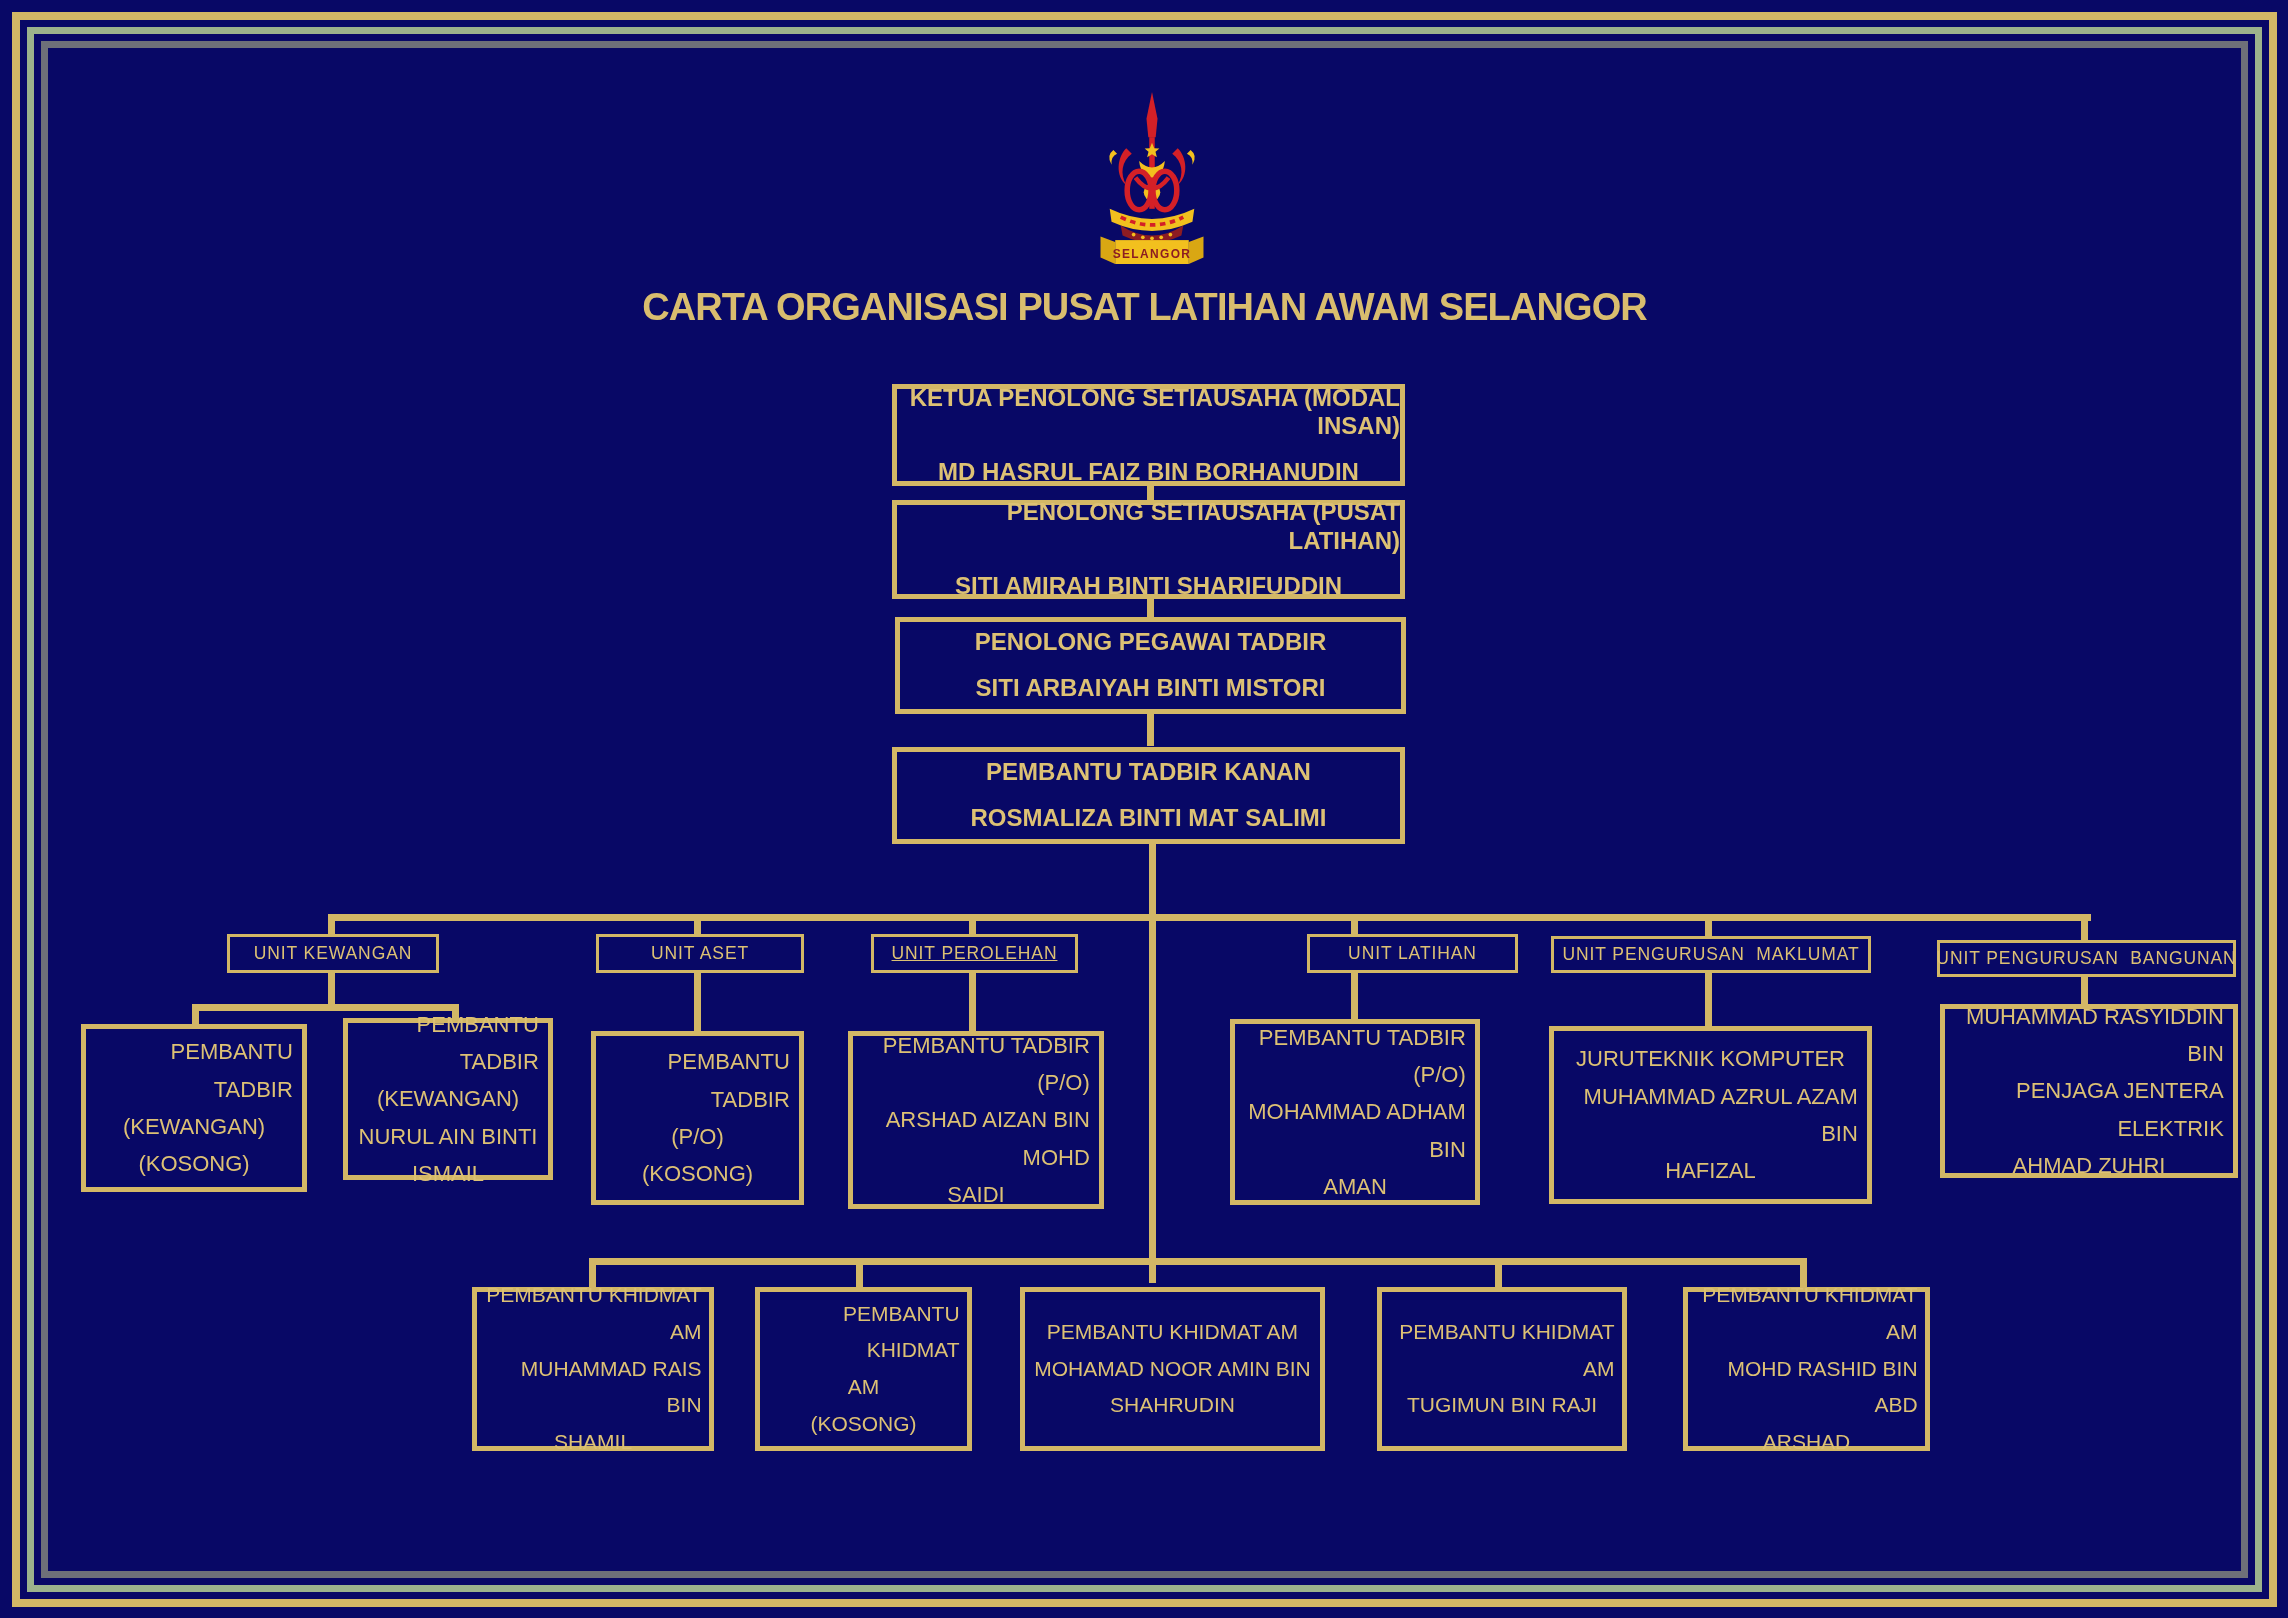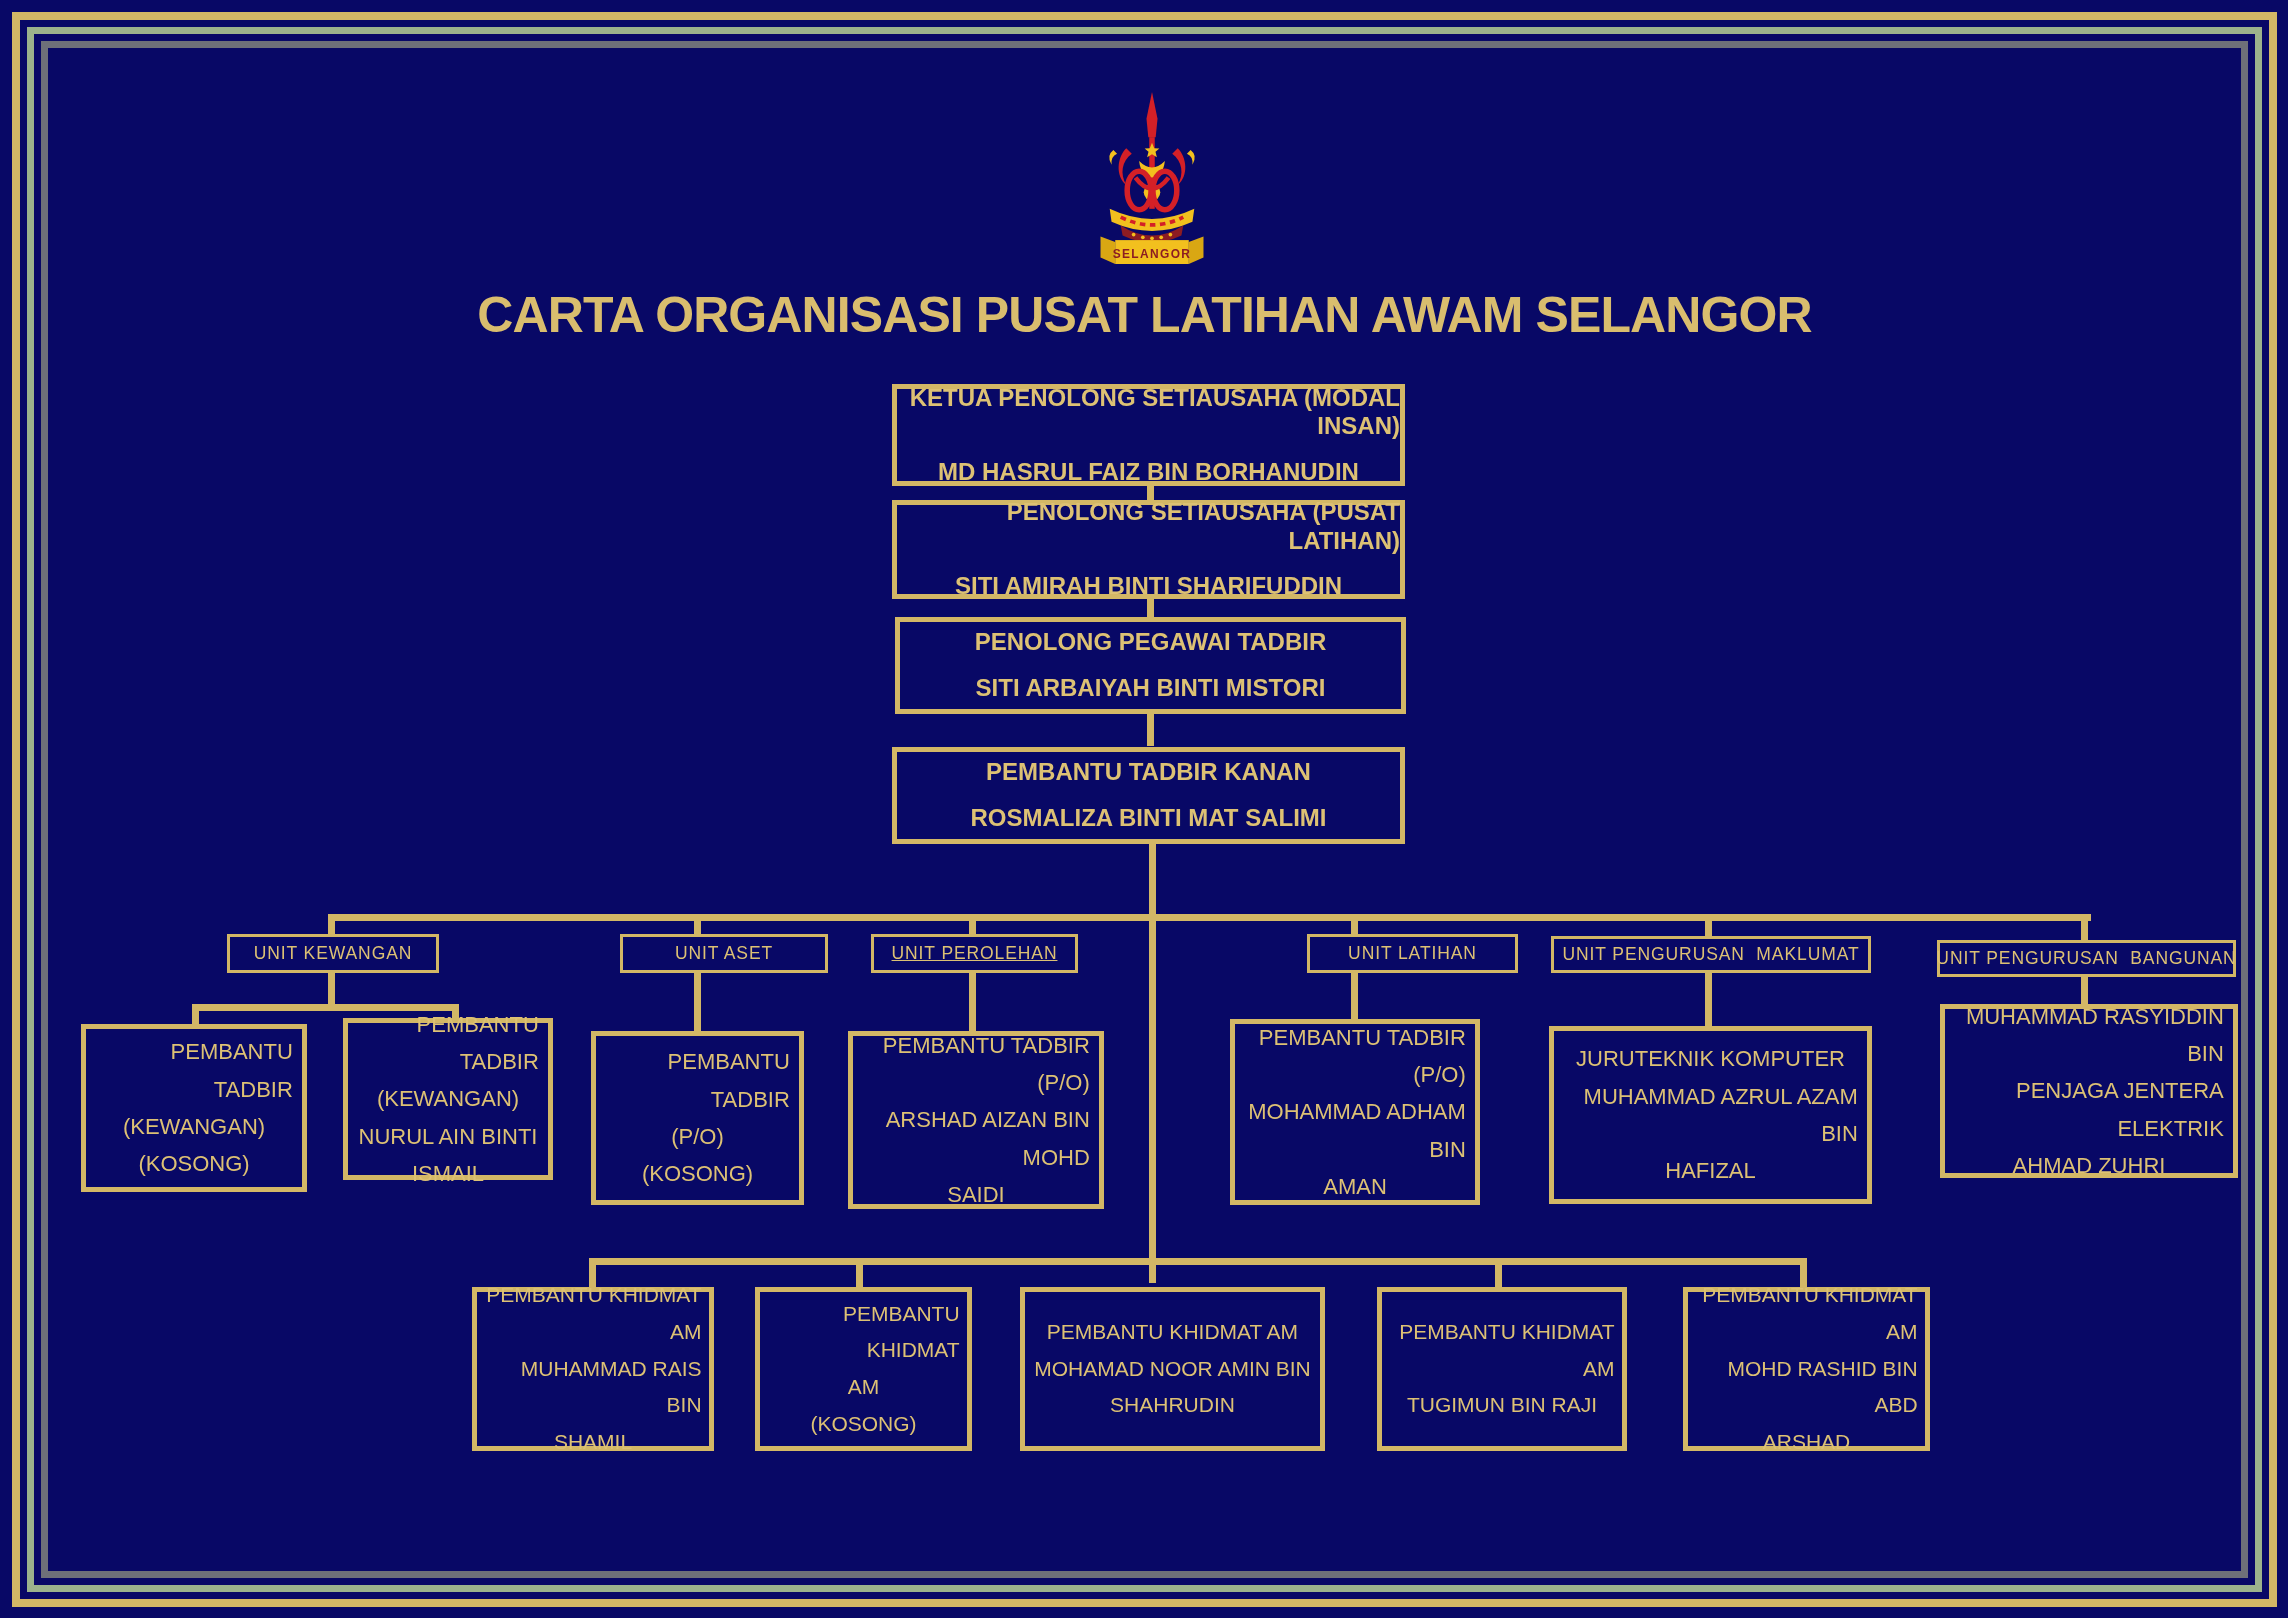--- a/index.html
+++ b/index.html
@@ -9,21 +9,21 @@
     font-family:"Liberation Sans","DejaVu Sans",sans-serif;
   }
   
   .frame{position:absolute;pointer-events:none;}
   .frame-gold {inset:12px;border:8.3px solid #d3b766;}
   .frame-green{inset:27px;border:7.4px solid #9cb28c;}
   .frame-gray {inset:41px;border:7.4px solid #6e7079;}
 
   .page-title{
     position:absolute;left:0;right:0;top:286px;text-align:center;
-    color:#d9bd6e;font-size:50px;font-weight:700;letter-spacing:-0.9px;
+    color:#d9bd6e;font-size:38px;font-weight:700;letter-spacing:-0.9px;
   }
 
   .box{
     position:absolute;box-sizing:border-box;border:5.5px solid #d3b766;
     display:flex;flex-direction:column;justify-content:center;align-items:center;
     text-align:right;color:#ddc174;background:#080866;
   }
   .chain-box{font-size:24px;font-weight:700;row-gap:16.6px;line-height:1.2;}
   .unit-box{border-width:3.7px;font-size:17.5px;font-weight:400;letter-spacing:0.9px;white-space:pre;}
   .staff-box{font-size:22px;font-weight:400;line-height:1.7;padding:3.7px 9.2px;}
@@ -127,21 +127,21 @@
 
   <div class="hline" style="left:589px;top:1258px;width:1217px;"></div>
   <div class="vline" style="left:589px;top:1258px;height:29.5px;"></div>
   <div class="vline" style="left:856px;top:1262px;height:26px;"></div>
   <div class="vline" style="left:1495px;top:1262px;height:26px;"></div>
   <div class="vline" style="left:1800px;top:1258px;height:29.5px;"></div>
 
   <div class="box unit-box" style="left:227px;top:934px;width:212px;height:39px;">
     <span class="unit-label">UNIT KEWANGAN</span>
   </div>
-  <div class="box unit-box" style="left:620px;top:934px;width:208px;height:39px;">
+  <div class="box unit-box" style="left:596px;top:934px;width:208px;height:39px;">
     <span class="unit-label">UNIT ASET</span>
   </div>
   <div class="box unit-box" style="left:871px;top:934px;width:207px;height:39px;text-decoration:underline;">
     <span class="unit-label">UNIT PEROLEHAN</span>
   </div>
   <div class="box unit-box" style="left:1307px;top:934px;width:211px;height:39px;">
     <span class="unit-label">UNIT LATIHAN</span>
   </div>
   <div class="box unit-box" style="left:1551px;top:936px;width:320px;height:37px;">
     <span class="unit-label">UNIT PENGURUSAN  MAKLUMAT</span>

